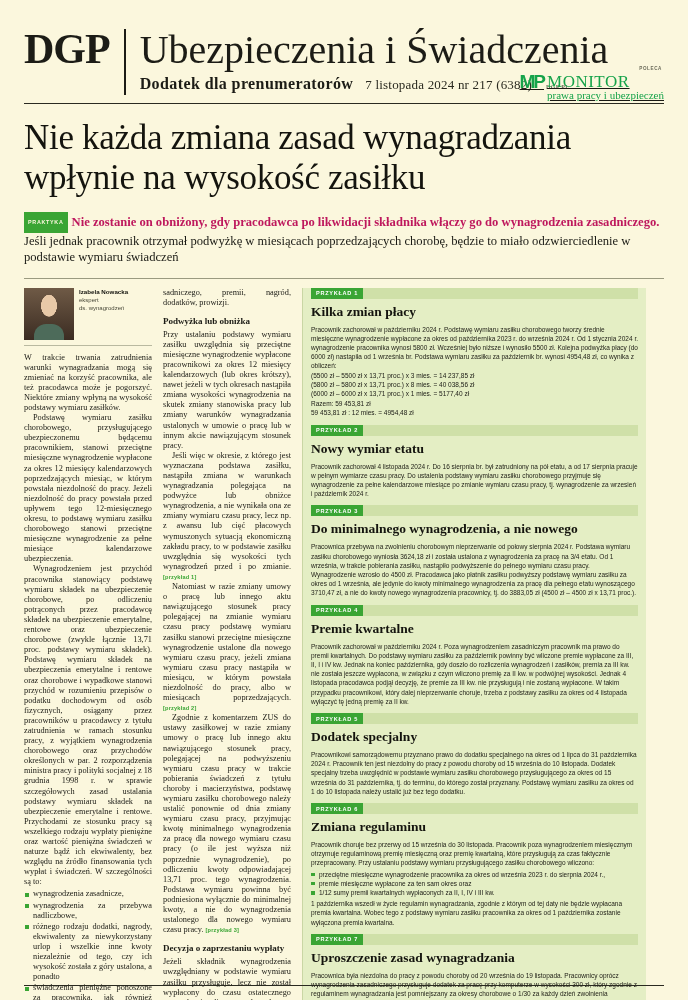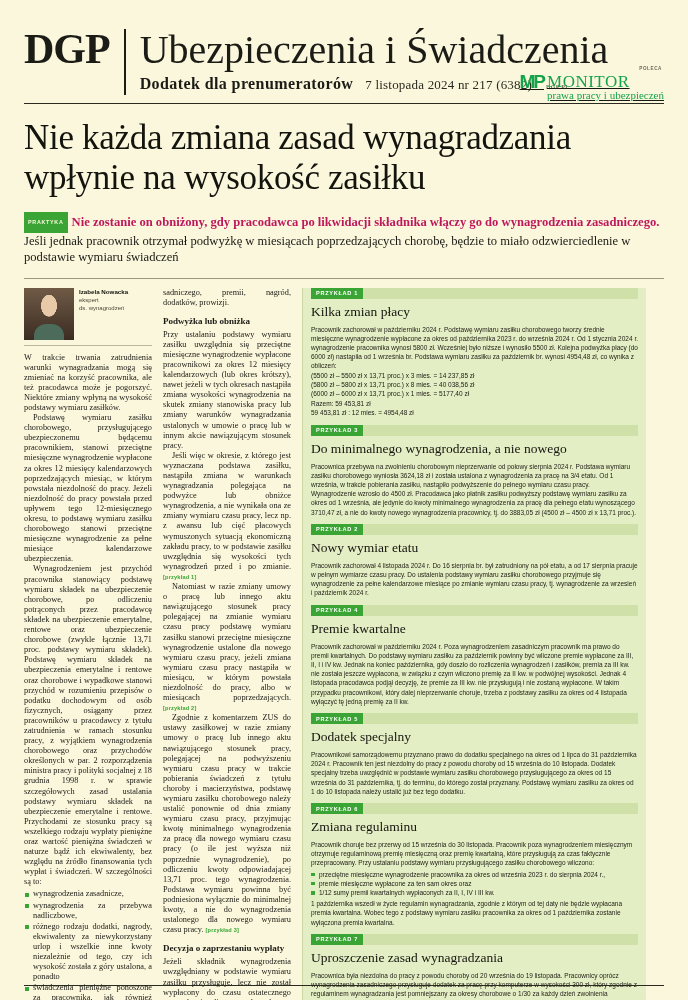--- a/index.html
+++ b/index.html
@@ -87,21 +87,21 @@
   .au-role{font-family:"Liberation Sans", sans-serif;font-size:6px;line-height:8.4px;color:#4a4a3a;}
 
   
   .sidebar{width:344px;flex:none;background:#e4eec4;border-left:1px solid #c9d6a4;
     padding:0;box-sizing:border-box;}
   .ex{padding:0 8px 7px 8px;}
   .ex-tagwrap{background:#cfe0a8;height:11px;display:flex;align-items:center;margin-bottom:5px;}
   .ex-tag{display:inline-block;background:#3aa534;color:#fff;
     font-family:"Liberation Sans", sans-serif;font-weight:bold;font-size:5.6px;
     letter-spacing:.7px;padding:2.5px 5px;}
-  .ex h2{margin:0 0 5px 0;font-size:13.5px;line-height:16px;font-weight:normal;color:#14140e;}
+  .ex h2{margin:0 0 5px 0;font-size:13.5px;line-height:16px;font-weight:bold;color:#14140e;}
   .ex p{margin:0;font-family:"Liberation Sans", sans-serif;font-size:6.5px;line-height:9.2px;
     color:#23231a;text-align:left;}
   .ex .calc{font-family:"Liberation Sans", sans-serif;font-size:6.5px;line-height:9.4px;}
   .ex ul{list-style:none;margin:2px 0;padding:0;}
   .ex ul li{position:relative;padding-left:8px;font-family:"Liberation Sans", sans-serif;
     font-size:6.5px;line-height:9.2px;}
   .ex ul li:before{content:"";position:absolute;left:0;top:3px;width:3.5px;height:3.5px;
     background:#3aa534;}
   .footer-rule{position:absolute;left:24px;right:24px;bottom:14px;border-top:1.6px solid #2a2a20;}
 </style>
@@ -189,33 +189,33 @@
         <p>Pracownik zachorował w październiku 2024 r. Podstawę wymiaru zasiłku chorobowego tworzy średnie miesięczne wynagrodzenie wypłacone za okres od października 2023 r. do września 2024 r. Od 1 stycznia 2024 r. wynagrodzenie pracownika wynosi 5800 zł. Wcześniej było niższe i wynosiło 5500 zł. Kolejna podwyżka płacy (do 6000 zł) nastąpiła od 1 września br. Podstawa wymiaru zasiłku za październik br. wynosi 4954,48 zł, co wynika z obliczeń:</p>
         <div class="calc">(5500 zł – 5500 zł x 13,71 proc.) x 3 mies. = 14 237,85 zł</div>
         <div class="calc">(5800 zł – 5800 zł x 13,71 proc.) x 8 mies. = 40 038,56 zł</div>
         <div class="calc">(6000 zł – 6000 zł x 13,71 proc.) x 1 mies. = 5177,40 zł</div>
         <div class="calc">Razem: 59 453,81 zł</div>
         <div class="calc">59 453,81 zł : 12 mies. = 4954,48 zł</div>
       </div>
 
       <div class="ex">
         <div class="ex-tagwrap">
+            <span class="ex-tag">PRZYKŁAD 2</span>
+          </div>
+        <h2>Nowy wymiar etatu</h2>
+        <p>Pracownik zachorował 4 listopada 2024 r. Do 16 sierpnia br. był zatrudniony na pół etatu, a od 17 sierpnia pracuje w pełnym wymiarze czasu pracy. Do ustalenia podstawy wymiaru zasiłku chorobowego przyjmuje się wynagrodzenie za pełne kalendarzowe miesiące po zmianie wymiaru czasu pracy, tj. wynagrodzenie za wrzesień i październik 2024 r.</p>
+      </div>
+
+      <div class="ex">
+        <div class="ex-tagwrap">
             <span class="ex-tag">PRZYKŁAD 3</span>
           </div>
         <h2>Do minimalnego wynagrodzenia, a nie nowego</h2>
         <p>Pracownica przebywa na zwolnieniu chorobowym nieprzerwanie od połowy sierpnia 2024 r. Podstawa wymiaru zasiłku chorobowego wyniosła 3624,18 zł i została ustalona z wynagrodzenia za pracę na 3/4 etatu. Od 1 września, w trakcie pobierania zasiłku, nastąpiło podwyższenie do pełnego wymiaru czasu pracy.</p>
         <p>Wynagrodzenie wzrosło do 4500 zł. Pracodawca jako płatnik zasiłku podwyższy podstawę wymiaru zasiłku za okres od 1 września, ale jedynie do kwoty minimalnego wynagrodzenia za pracę dla pełnego etatu wynoszącego 3710,47 zł, a nie do kwoty nowego wynagrodzenia pracownicy, tj. do 3883,05 zł (4500 zł – 4500 zł x 13,71 proc.).</p>
-      </div>
-
-      <div class="ex">
-        <div class="ex-tagwrap">
-            <span class="ex-tag">PRZYKŁAD 2</span>
-          </div>
-        <h2>Nowy wymiar etatu</h2>
-        <p>Pracownik zachorował 4 listopada 2024 r. Do 16 sierpnia br. był zatrudniony na pół etatu, a od 17 sierpnia pracuje w pełnym wymiarze czasu pracy. Do ustalenia podstawy wymiaru zasiłku chorobowego przyjmuje się wynagrodzenie za pełne kalendarzowe miesiące po zmianie wymiaru czasu pracy, tj. wynagrodzenie za wrzesień i październik 2024 r.</p>
       </div>
 
       <div class="ex">
         <div class="ex-tagwrap">
             <span class="ex-tag">PRZYKŁAD 4</span>
           </div>
         <h2>Premie kwartalne</h2>
         <p>Pracownik zachorował w październiku 2024 r. Poza wynagrodzeniem zasadniczym pracownik ma prawo do premii kwartalnych. Do podstawy wymiaru zasiłku za październik powinny być wliczone premie wypłacone za III, II, I i IV kw. Jednak na koniec października, gdy doszło do rozliczenia wynagrodzeń i zasiłków, premia za III kw. nie została jeszcze wypłacona, w związku z czym wliczono premię za II kw. w podwójnej wysokości. Jednak 4 listopada pracodawca podjął decyzję, że premie za III kw. nie przysługują i nie zostaną wypłacone. W takim przypadku pracownikowi, który dalej nieprzerwanie choruje, trzeba z podstawy zasiłku za okres od 4 listopada wyłączyć tę jedną premię za II kw.</p>
       </div>
 

